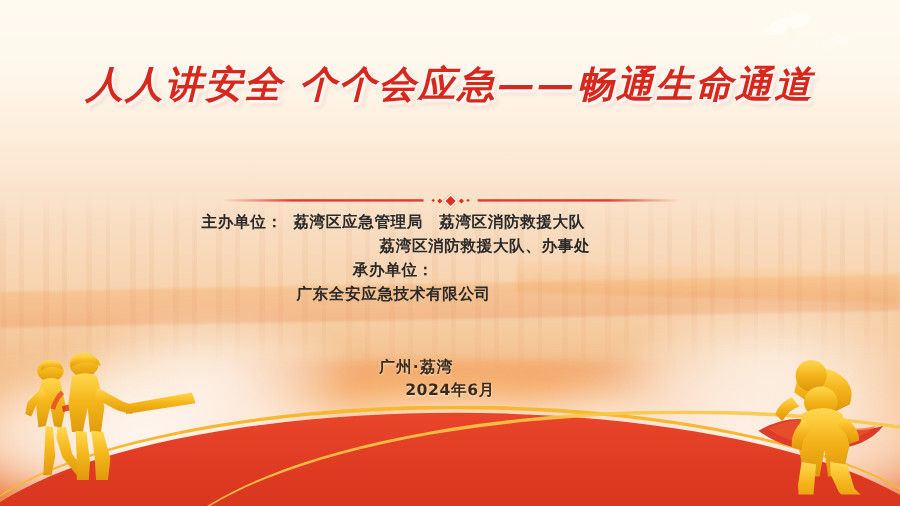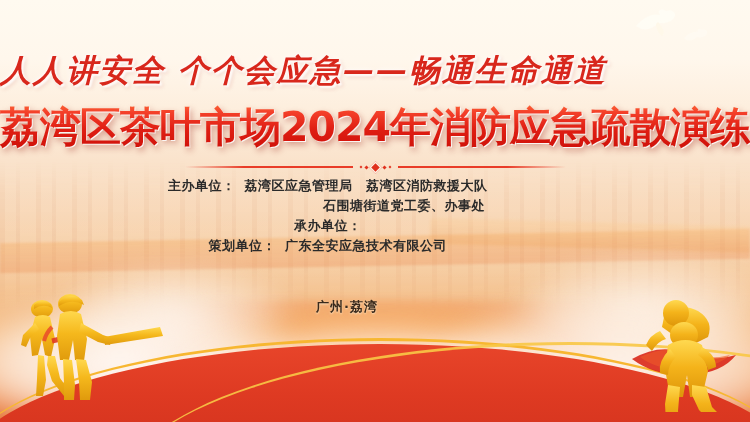--- a/index.html
+++ b/index.html
@@ -97,20 +97,21 @@
 
   
   .dove{position:absolute;right:72px;top:8px;opacity:.85;}
   .dove2{position:absolute;right:42px;top:28px;opacity:.6;}
 
   
   .content{position:absolute;left:0;top:0;width:750px;height:422px;}
 
   .subtitle{
     position:absolute;left:0;top:50px;width:750px;
+    text-align:center;
     font-family:"DejaVu Serif","Liberation Serif",serif;
     font-weight:bold;font-style:italic;
     font-size:31px;letter-spacing:2px;
     color:#d8271c;
     text-shadow:
        1px 1px 0 #fff7f3,
       -1px -1px 0 #fff7f3,
        2px 2px 2px rgba(255,255,255,.9),
        0 0 6px rgba(255,255,255,.8),
        3px 3px 4px rgba(170,20,10,.18);
@@ -275,50 +276,49 @@
         <path d="M46 62 q-12 12 -10 24 l8 2 q0 -10 8 -18 Z"></path>
         <path d="M78 60 q14 8 14 20 l-8 3 q-2 -10 -10 -15 Z"></path>
       </g>
     </svg>
   </div>
 
   <div class="content">
 
     <div class="subtitle">人人讲安全 个个会应急——畅通生命通道</div>
 
-    <div class="main-title">荔湾区茶叶市场2024年消防应急疏散演练</div>
 
     <div class="divider">
       <div class="div-line"></div>
       <div class="div-orn">
         <span class="dot sm"></span>
         <span class="dot"></span>
         <span class="diamond"></span>
         <span class="dot"></span>
         <span class="dot sm"></span>
       </div>
       <div class="div-line right"></div>
     </div>
 
     <div class="org">
       <div class="org-row">
         <span class="org-label">主办单位：</span>
         <span class="org-val">荔湾区应急管理局　荔湾区消防救援大队</span>
       </div>
       <div class="org-row">
         <span class="org-label"></span>
-        <span class="org-val indent">石围塘街道党工委、办事处</span>
+        <span class="org-val indent">荔湾区消防救援大队、办事处</span>
       </div>
       <div class="org-row">
         <span class="org-label">承办单位：</span>
       </div>
       <div class="org-row">
       </div>
       <div class="org-row">
-        <span class="org-label">策划单位：</span>
         <span class="org-val">广东全安应急技术有限公司</span>
       </div>
     </div>
 
     <div class="place">广州·荔湾</div>
+    <div class="date">2024年6月</div>
 
   </div>
 </div>
 
 </body></html>

